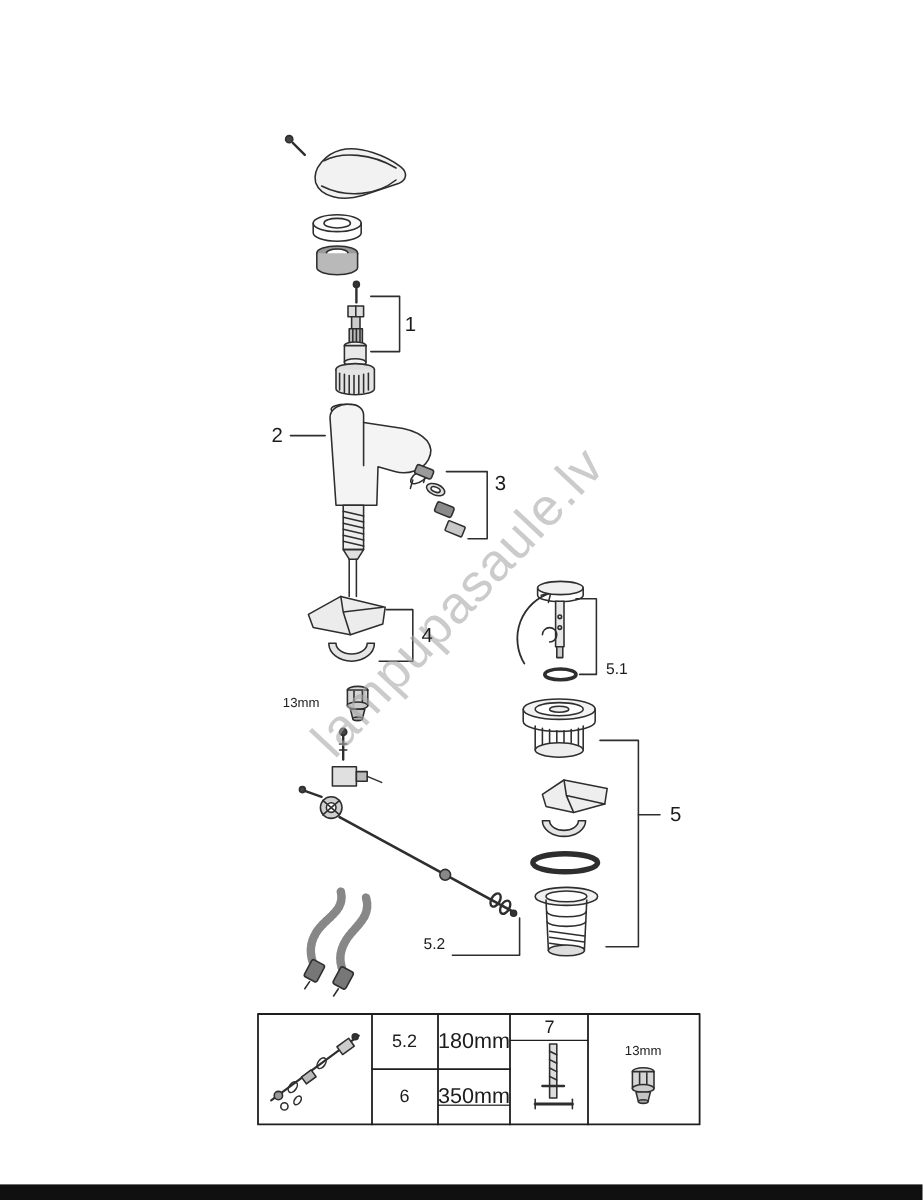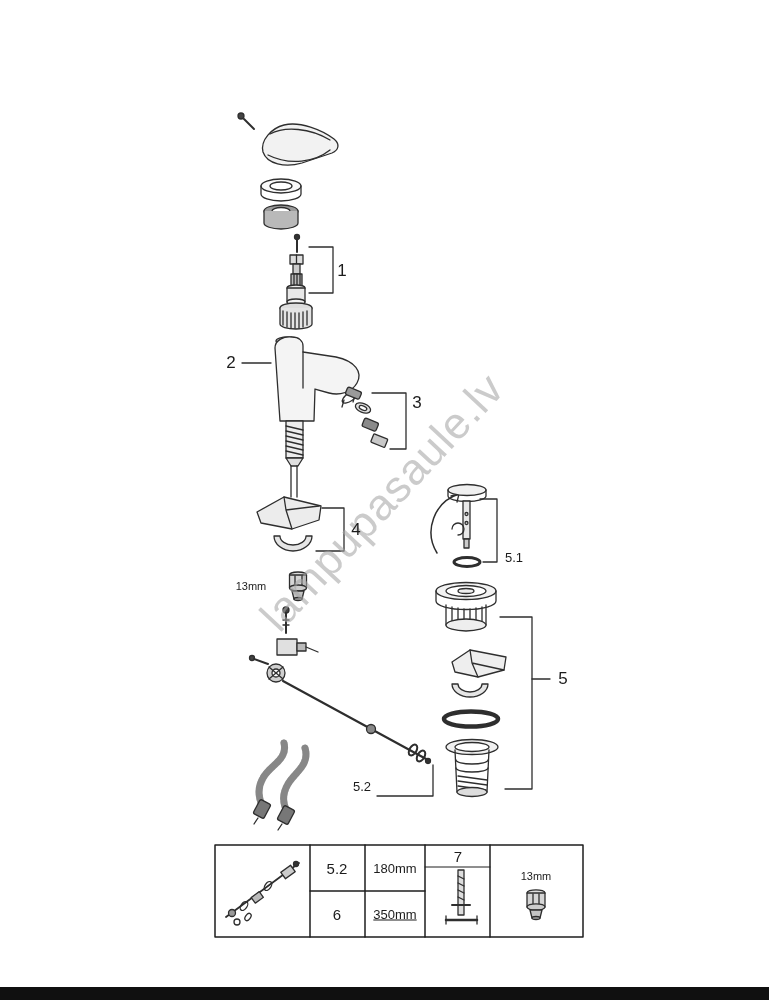--- a/index.html
+++ b/index.html
@@ -2,21 +2,21 @@
 <html><head>
 <meta charset="utf-8">
 <style>
   html,body{margin:0;padding:0;background:#fff;}
   .page{position:relative;width:769px;height:1000px;background:#ffffff;overflow:hidden;
         font-family:"Liberation Sans",sans-serif;}
   svg{position:absolute;left:0;top:0;}
   .label{position:absolute;transform:translate(-50%,-50%);color:#1c1c1c;white-space:nowrap;}
   .sz17{font-size:17px;}
   .sz15{font-size:15px;}
-  .sz14{font-size:13px;}
+  .sz14{font-size:18px;}
   .sz13{font-size:13px;}
   .sz11{font-size:11px;text-align:center;}
   .watermark{position:absolute;left:382px;top:502px;
              transform:translate(-50%,-50%) rotate(-47deg);
              font-size:44px;letter-spacing:1px;color:#a6a6a6;opacity:.58;
              white-space:nowrap;pointer-events:none;}
   .bottom-bar{position:absolute;left:0;top:987px;width:769px;height:13px;background:#101010;}
 </style>
 </head>
 <body>

